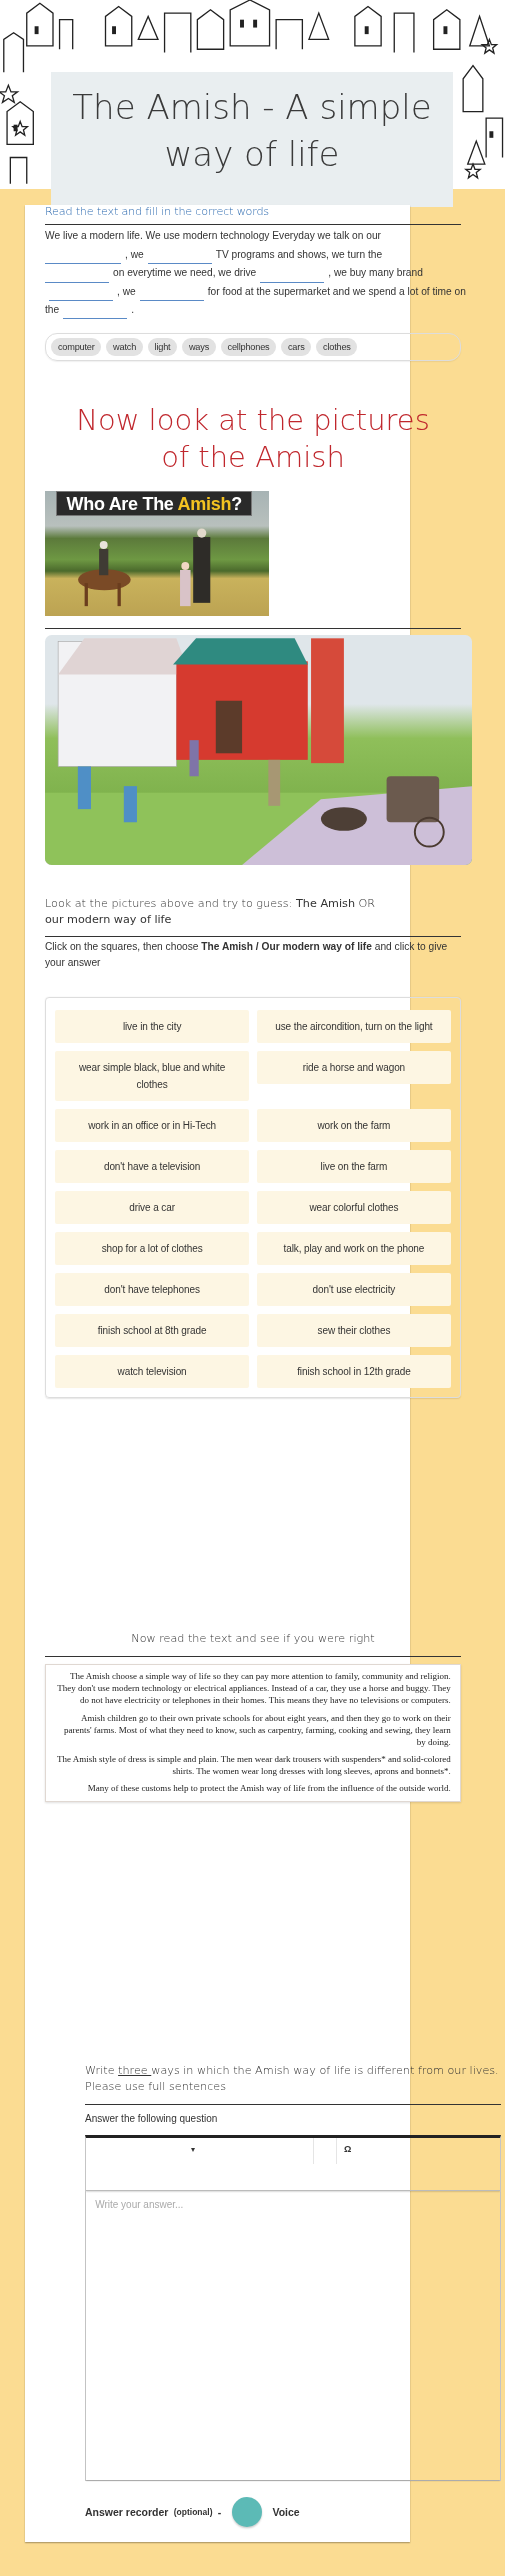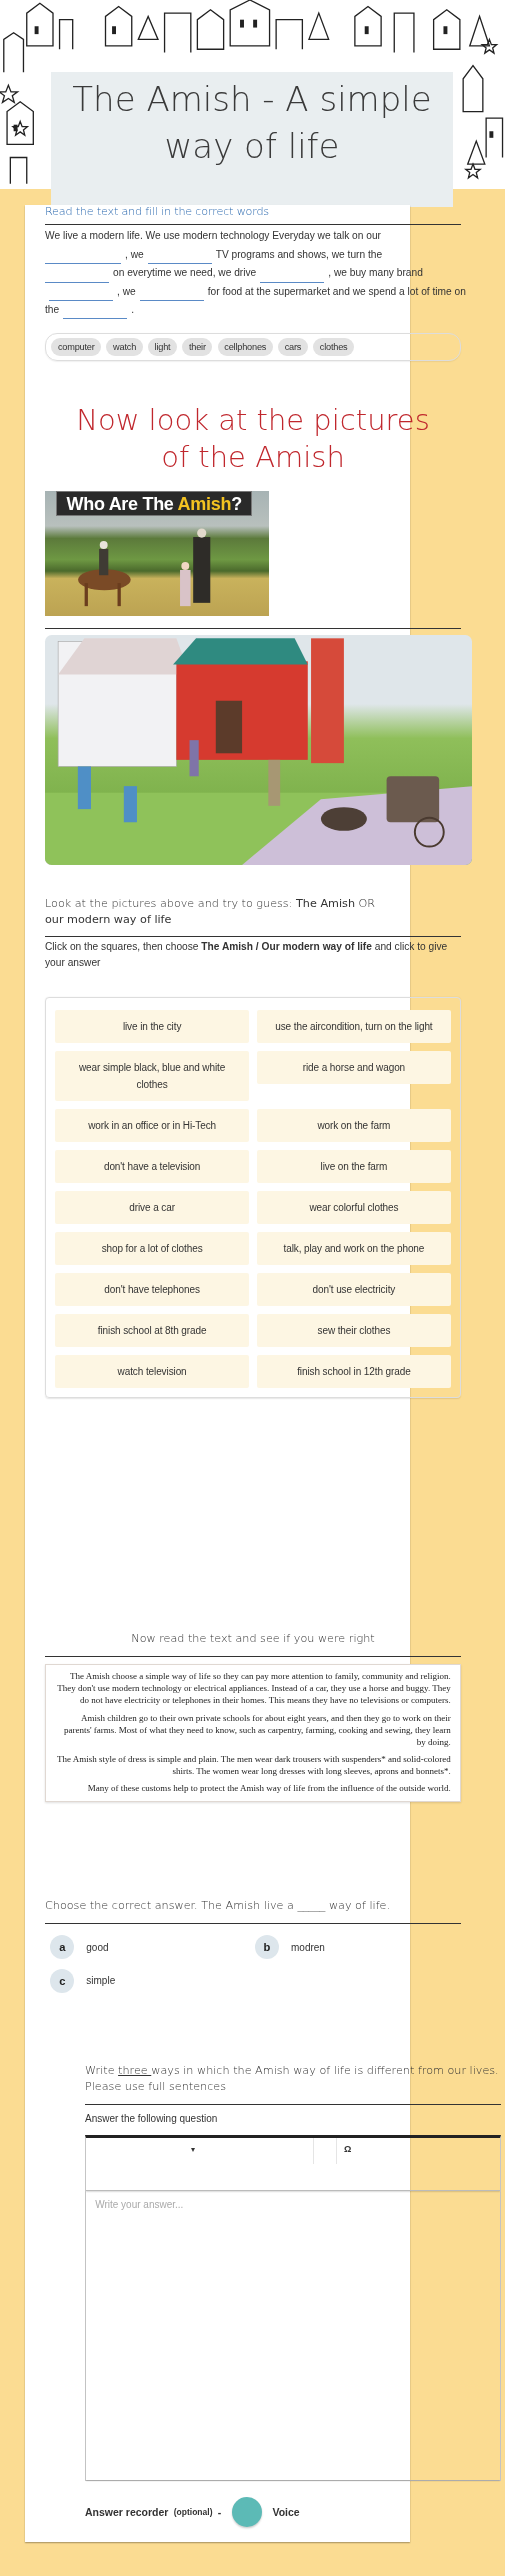--- a/index.html
+++ b/index.html
@@ -27,21 +27,21 @@
     background: #e9eef0;
     display: flex; align-items: flex-start; justify-content: center;
     text-align: center;
   }
   .title-box h1 {
     font-family: "DejaVu Sans", sans-serif;
     font-weight: 300;
     font-size: 34px;
     line-height: 47px;
     color: #3a3a3a;
-    padding-top: 4px;
+    padding-top: 12px;
     letter-spacing: 0px;
   }
   .card {
     position: absolute; left: 25px; top: 205px; width: 385px; height: 2337px;
     background: #fff;
     box-shadow: 0 0.7px 1.3px rgba(0,0,0,0.35);
   }
   .section { position: absolute; left: 20px; width: 416px; }
   .hand {
     font-family: "DejaVu Sans", sans-serif;
@@ -207,21 +207,21 @@
     <div class="rule" style="position:absolute; top:19px; height:0.7px;"></div>
     <div class="para" style="position:absolute; top:22.4px; left:0; width:421px;">
       <span>We live a modern life. We use modern technology Everyday we talk on our</span><br>
       <span class="blank" style="width:76px; margin-left:0;"></span><span>, we</span><span class="blank" style="width:64px;"></span><span>TV programs and shows, we turn the</span><br>
       <span class="blank" style="width:64px; margin-left:0;"></span><span>on everytime we need, we drive</span><span class="blank" style="width:64px;"></span><span>, we buy many brand</span><span class="blank" style="width:64px;"></span><span>, we</span><span class="blank" style="width:64px;"></span><span>for food at the supermarket and we spend a lot of time on the</span><span class="blank" style="width:64px;"></span><span>.</span>
     </div>
     <div class="chips" style="position:absolute; top:128px; left:0; width:416px;">
       <span class="chip">computer</span>
       <span class="chip">watch</span>
       <span class="chip">light</span>
-      <span class="chip">their</span>
+      <span class="chip">ways</span>
       <span class="chip">cellphones</span>
       <span class="chip">cars</span>
       <span class="chip">clothes</span>
     </div>
   </div>
 
   <div class="section" style="top: 197px;">
     <div class="big-red">
       <span>Now look at the pictures</span><br>
       <span>of the Amish</span>
@@ -312,38 +312,20 @@
     <div class="hand" style="text-align:center; font-size:11.2px; color:#333;">Now read the text and see if you were right</div>
     <div class="rule" style="margin-top:10.5px; height:0.7px;"></div>
     <div class="reading" style="margin-top:8px;">
       <p>The Amish choose a simple way of life so they can pay more attention to family, community and religion. They don't use modern technology or electrical appliances. Instead of a car, they use a horse and buggy. They do not have electricity or telephones in their homes. This means they have no televisions or computers.</p>
       <p>Amish children go to their own private schools for about eight years, and then they go to work on their parents' farms. Most of what they need to know, such as carpentry, farming, cooking and sewing, they learn by doing.</p>
       <p>The Amish style of dress is simple and plain. The men wear dark trousers with suspenders* and solid-colored shirts. The women wear long dresses with long sleeves, aprons and bonnets*.</p>
       <p>Many of these customs help to protect the Amish way of life from the influence of the outside world.</p>
     </div>
   </div>
 
-  <div class="section" style="top: 1693px;">
-    <div class="hand" style="font-size:11.2px; line-height:16px; color:#333;">Choose the correct answer. The Amish live a _____ way of life.</div>
-    <div class="rule" style="margin-top:9.2px; height:0.7px;"></div>
-    <div style="position:relative; height:72px; margin-top:8px;">
-      <div class="mc-option" style="position:absolute; left:5.3px; top:3.3px;">
-        <span class="mc-circle">a</span>
-        <span class="mc-text">good</span>
-      </div>
-      <div class="mc-option" style="position:absolute; left:210px; top:3.3px;">
-        <span class="mc-circle">b</span>
-        <span class="mc-text">modren</span>
-      </div>
-      <div class="mc-option" style="position:absolute; left:5.3px; top:37px;">
-        <span class="mc-circle">c</span>
-        <span class="mc-text">simple</span>
-      </div>
-    </div>
-  </div>
 
   <div class="section" style="top: 1858px; margin-left: 40px;">
     <div class="hand" style="font-size:11.2px; line-height:16px; color:#333;">
       <span>Write </span><u>three </u><span>ways in which the Amish way of life is different from our lives. Please use full sentences</span>
     </div>
     <div class="rule" style="margin-top:9.2px; height:0.7px;"></div>
     <div class="para" style="margin-top:5.3px; font-size:10px;">Answer the following question</div>
 
     <div class="editor" style="margin-top:6.6px;">
       <div class="toolbar">

